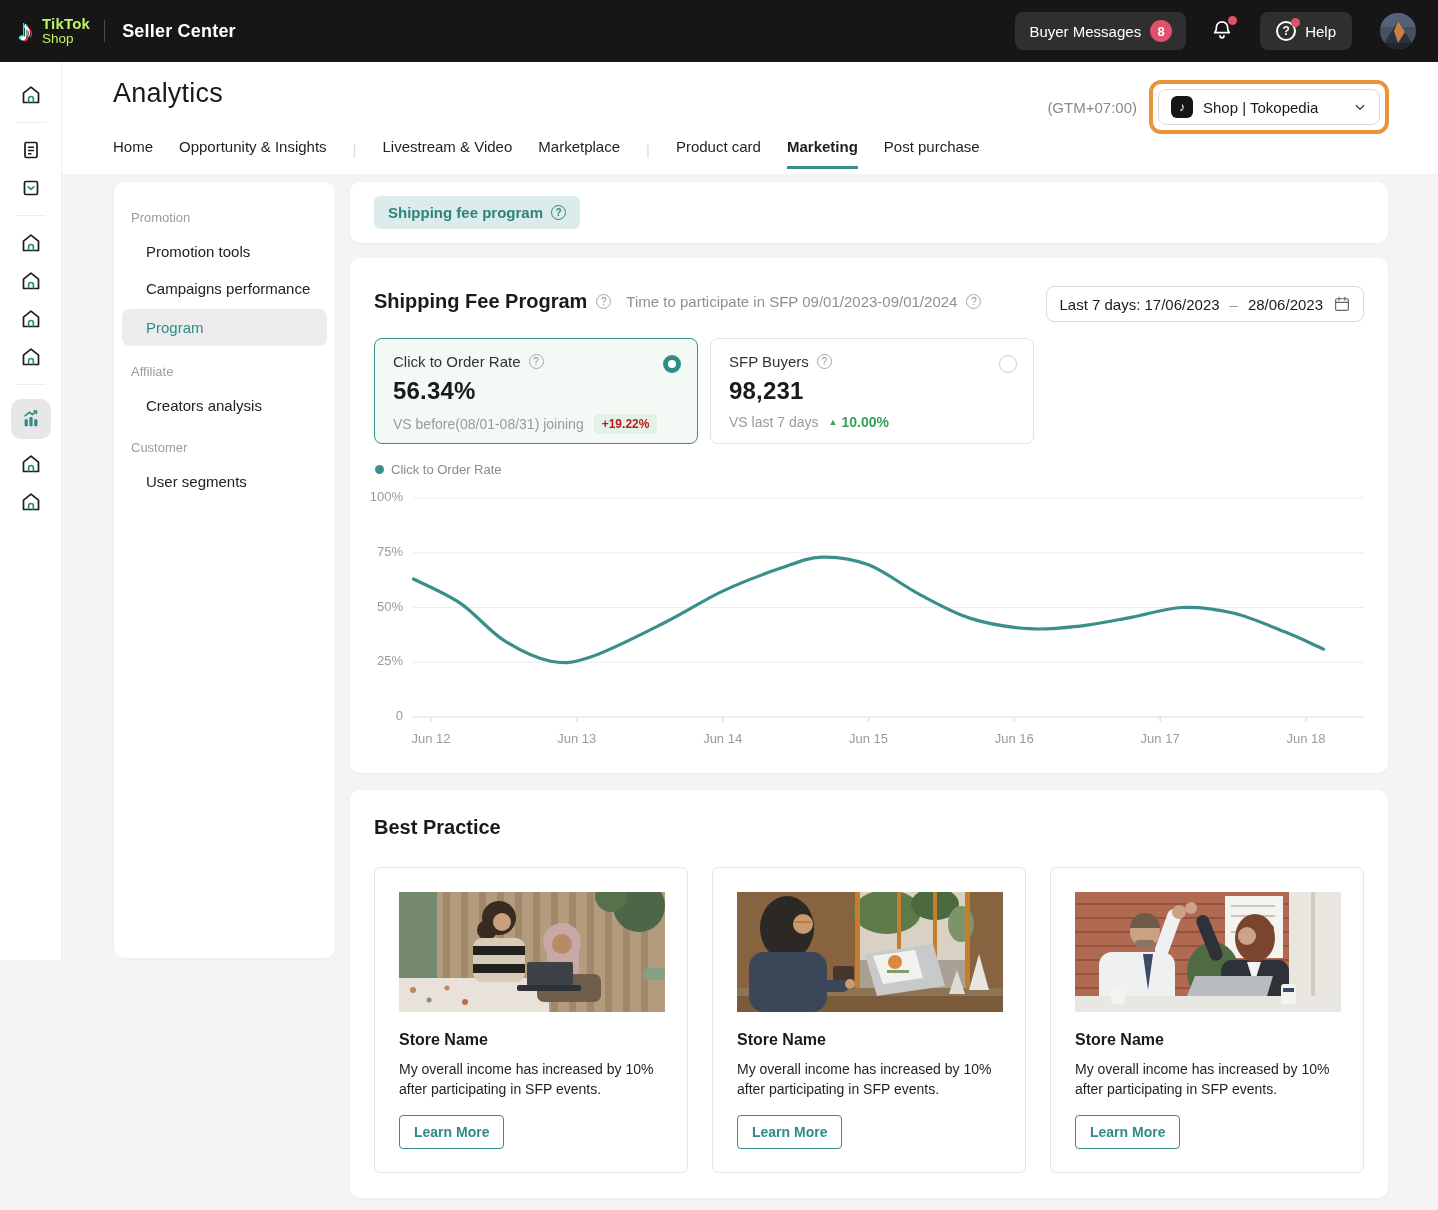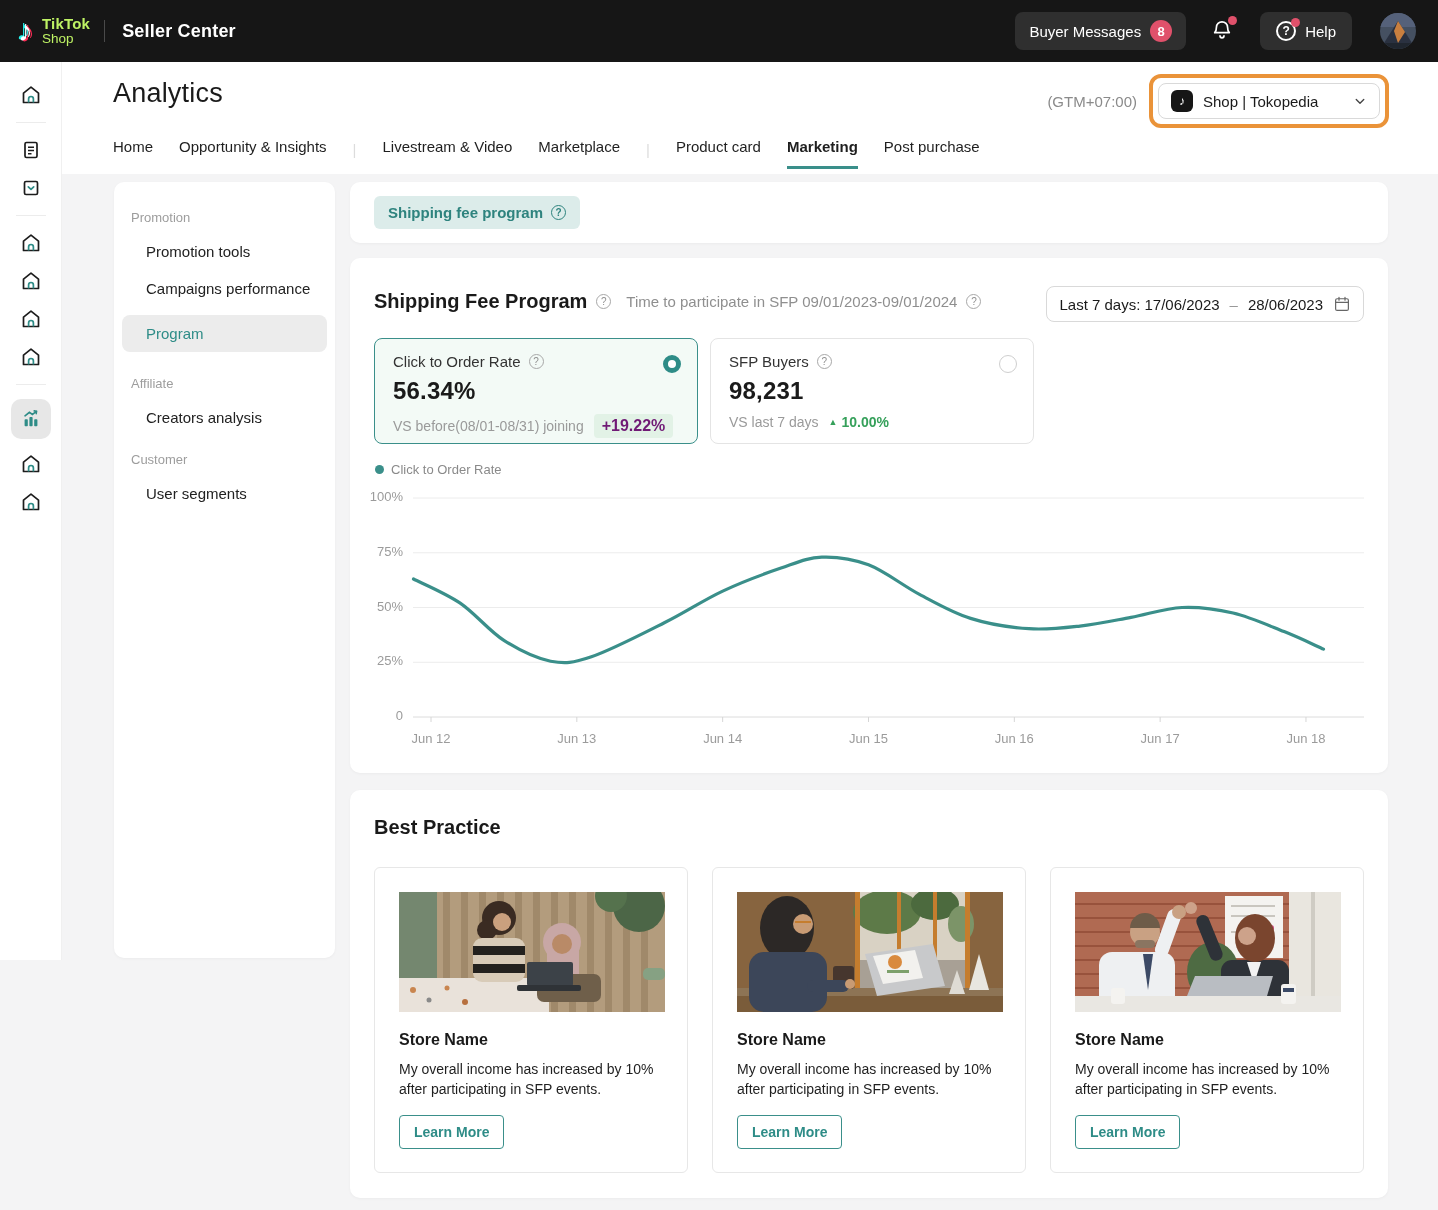--- a/index.html
+++ b/index.html
@@ -37,38 +37,38 @@
   
   .rail { position:absolute; left:0; top:62px; width:62px; height:898px; background:#fff;
     border-right:1px solid #f0f0f0; display:flex; flex-direction:column; align-items:center; padding-top:14px; }
   .rail-item { width:40px; height:38px; display:flex; align-items:center; justify-content:center; cursor:pointer; flex:none; }
   .rail-item.active { background:#e7e7e7; border-radius:10px; height:40px; margin:6px 0; }
   .rail-div { width:30px; height:1px; background:#ececec; margin:8px 0; flex:none; }
   .ic { width:24px; height:24px; display:block; }
   
   .header-band { position:absolute; left:62px; top:62px; width:1376px; height:112px; background:#fff; }
   .page-title { position:absolute; left:51px; top:16px; font-size:27px; font-weight:400; letter-spacing:.2px; }
-  .hdr-right { position:absolute; right:49px; top:12px; display:flex; align-items:center; }
+  .hdr-right { position:absolute; right:49px; top:18px; display:flex; align-items:center; }
   .tz { font-size:15px; color:#8a8a8a; margin-right:12px; }
   .annotate { border:4px solid #ea9339; border-radius:12px; padding:5px; }
   .shop-btn { width:222px; height:36px; border:1px solid #d9d9d9; border-radius:8px; background:#fff;
     display:flex; align-items:center; gap:10px; padding:0 10px 0 12px; font-size:15px; cursor:pointer; font-family:inherit; color:#1a1a1a; }
   .shop-ic { width:22px; height:22px; border-radius:6px; background:#161616; color:#fff; flex:none;
     display:flex; align-items:center; justify-content:center; font-size:12px; }
   .shop-label { flex:1; text-align:left; }
   .tabs { position:absolute; left:51px; bottom:5px; display:flex; gap:26px; font-size:15px; align-items:flex-end; }
   .tab { padding-bottom:11px; color:#1f1f1f; cursor:pointer; border-bottom:3px solid transparent; }
   .tab.active { border-bottom-color:#3a8f8a; font-weight:600; }
   .tab-sep { color:#dcdcdc; padding-bottom:11px; }
   
   .menu-card { position:absolute; left:114px; top:182px; width:221px; height:776px; background:#fff;
     border-radius:10px; box-shadow:0 1px 3px rgba(0,0,0,.04); padding-top:12px; }
   .menu-h { font-size:13px; color:#9d9d9d; padding:16px 0 8px 17px; }
   .menu-i { font-size:15px; color:#222; padding:10px 0 10px 32px; cursor:pointer; }
-  .menu-i.active { background:#ececec; border-radius:8px; margin:8px 8px; padding-left:24px; color:#2e8c87; }
+  .menu-i.active { background:#ececec; border-radius:8px; margin:2px 8px; padding-left:24px; color:#2e8c87; }
   
   .chip-card { position:absolute; left:350px; top:182px; width:1038px; height:61px; background:#fff;
     border-radius:10px; display:flex; align-items:center; padding:0 24px; box-shadow:0 1px 3px rgba(0,0,0,.04); }
   .chip { display:inline-flex; align-items:center; gap:8px; background:#dcecea; border-radius:6px;
     padding:8px 14px; color:#2e837e; font-size:15px; font-weight:600; cursor:pointer; }
   .qicon { width:15px; height:15px; border-radius:50%; display:inline-flex; align-items:center;
     justify-content:center; font-size:10px; font-weight:700; flex:none; }
   .qicon.teal { border:1.4px solid #2e837e; color:#2e837e; }
   .qicon.gray { border:1.4px solid #a8a8a8; color:#8f8f8f; font-weight:400; }
   
@@ -83,21 +83,21 @@
   .metrics { position:absolute; left:24px; top:80px; display:flex; gap:12px; }
   .metric { width:324px; height:106px; border-radius:8px; padding:14px 18px; position:relative; cursor:pointer; }
   .metric.sel { border:1.5px solid #3a8f8a; background:#f3faf6; }
   .metric.unsel { border:1px solid #e4e4e4; background:#fff; }
   .m-label-row { display:flex; align-items:center; gap:8px; font-size:15px; color:#333; }
   .radio { position:absolute; right:16px; top:16px; width:18px; height:18px; border-radius:50%; background:#fff; }
   .radio.on { border:5.5px solid #2e8c87; }
   .radio.off { border:1.5px solid #cfcfcf; }
   .m-value { font-size:24px; font-weight:700; margin-top:7px; letter-spacing:.2px; }
   .m-cmp { display:flex; align-items:center; gap:10px; margin-top:9px; font-size:14px; color:#9a9a9a; }
-  .pill { background:#e2f2e6; color:#701a75; font-size:16px; font-weight:700; border-radius:4px; padding:3px 8px; }
+  .pill { background:#e2f2e6; color:#b91c1c; font-size:12px; font-weight:700; border-radius:4px; padding:3px 8px; }
   .delta-green { color:#35a05a; font-weight:700; font-size:14px; display:flex; align-items:center; gap:4px; }
   .up { font-size:9px; line-height:1; }
   .legend { position:absolute; left:25px; top:204px; display:flex; align-items:center; gap:7px;
     font-size:13px; color:#8a8a8a; cursor:pointer; }
   .legend-dot { width:9px; height:9px; border-radius:50%; background:#3a8f8a; }
   #chart-area { position:absolute; left:0; top:0; width:1038px; height:515px; pointer-events:none; }
   #chart-svg { position:absolute; left:0; top:0; }
   .ytick { position:absolute; width:53px; text-align:right; font-size:13px; color:#9b9b9b; }
   .xtick { position:absolute; width:90px; text-align:center; font-size:13px; color:#9b9b9b; }
   

